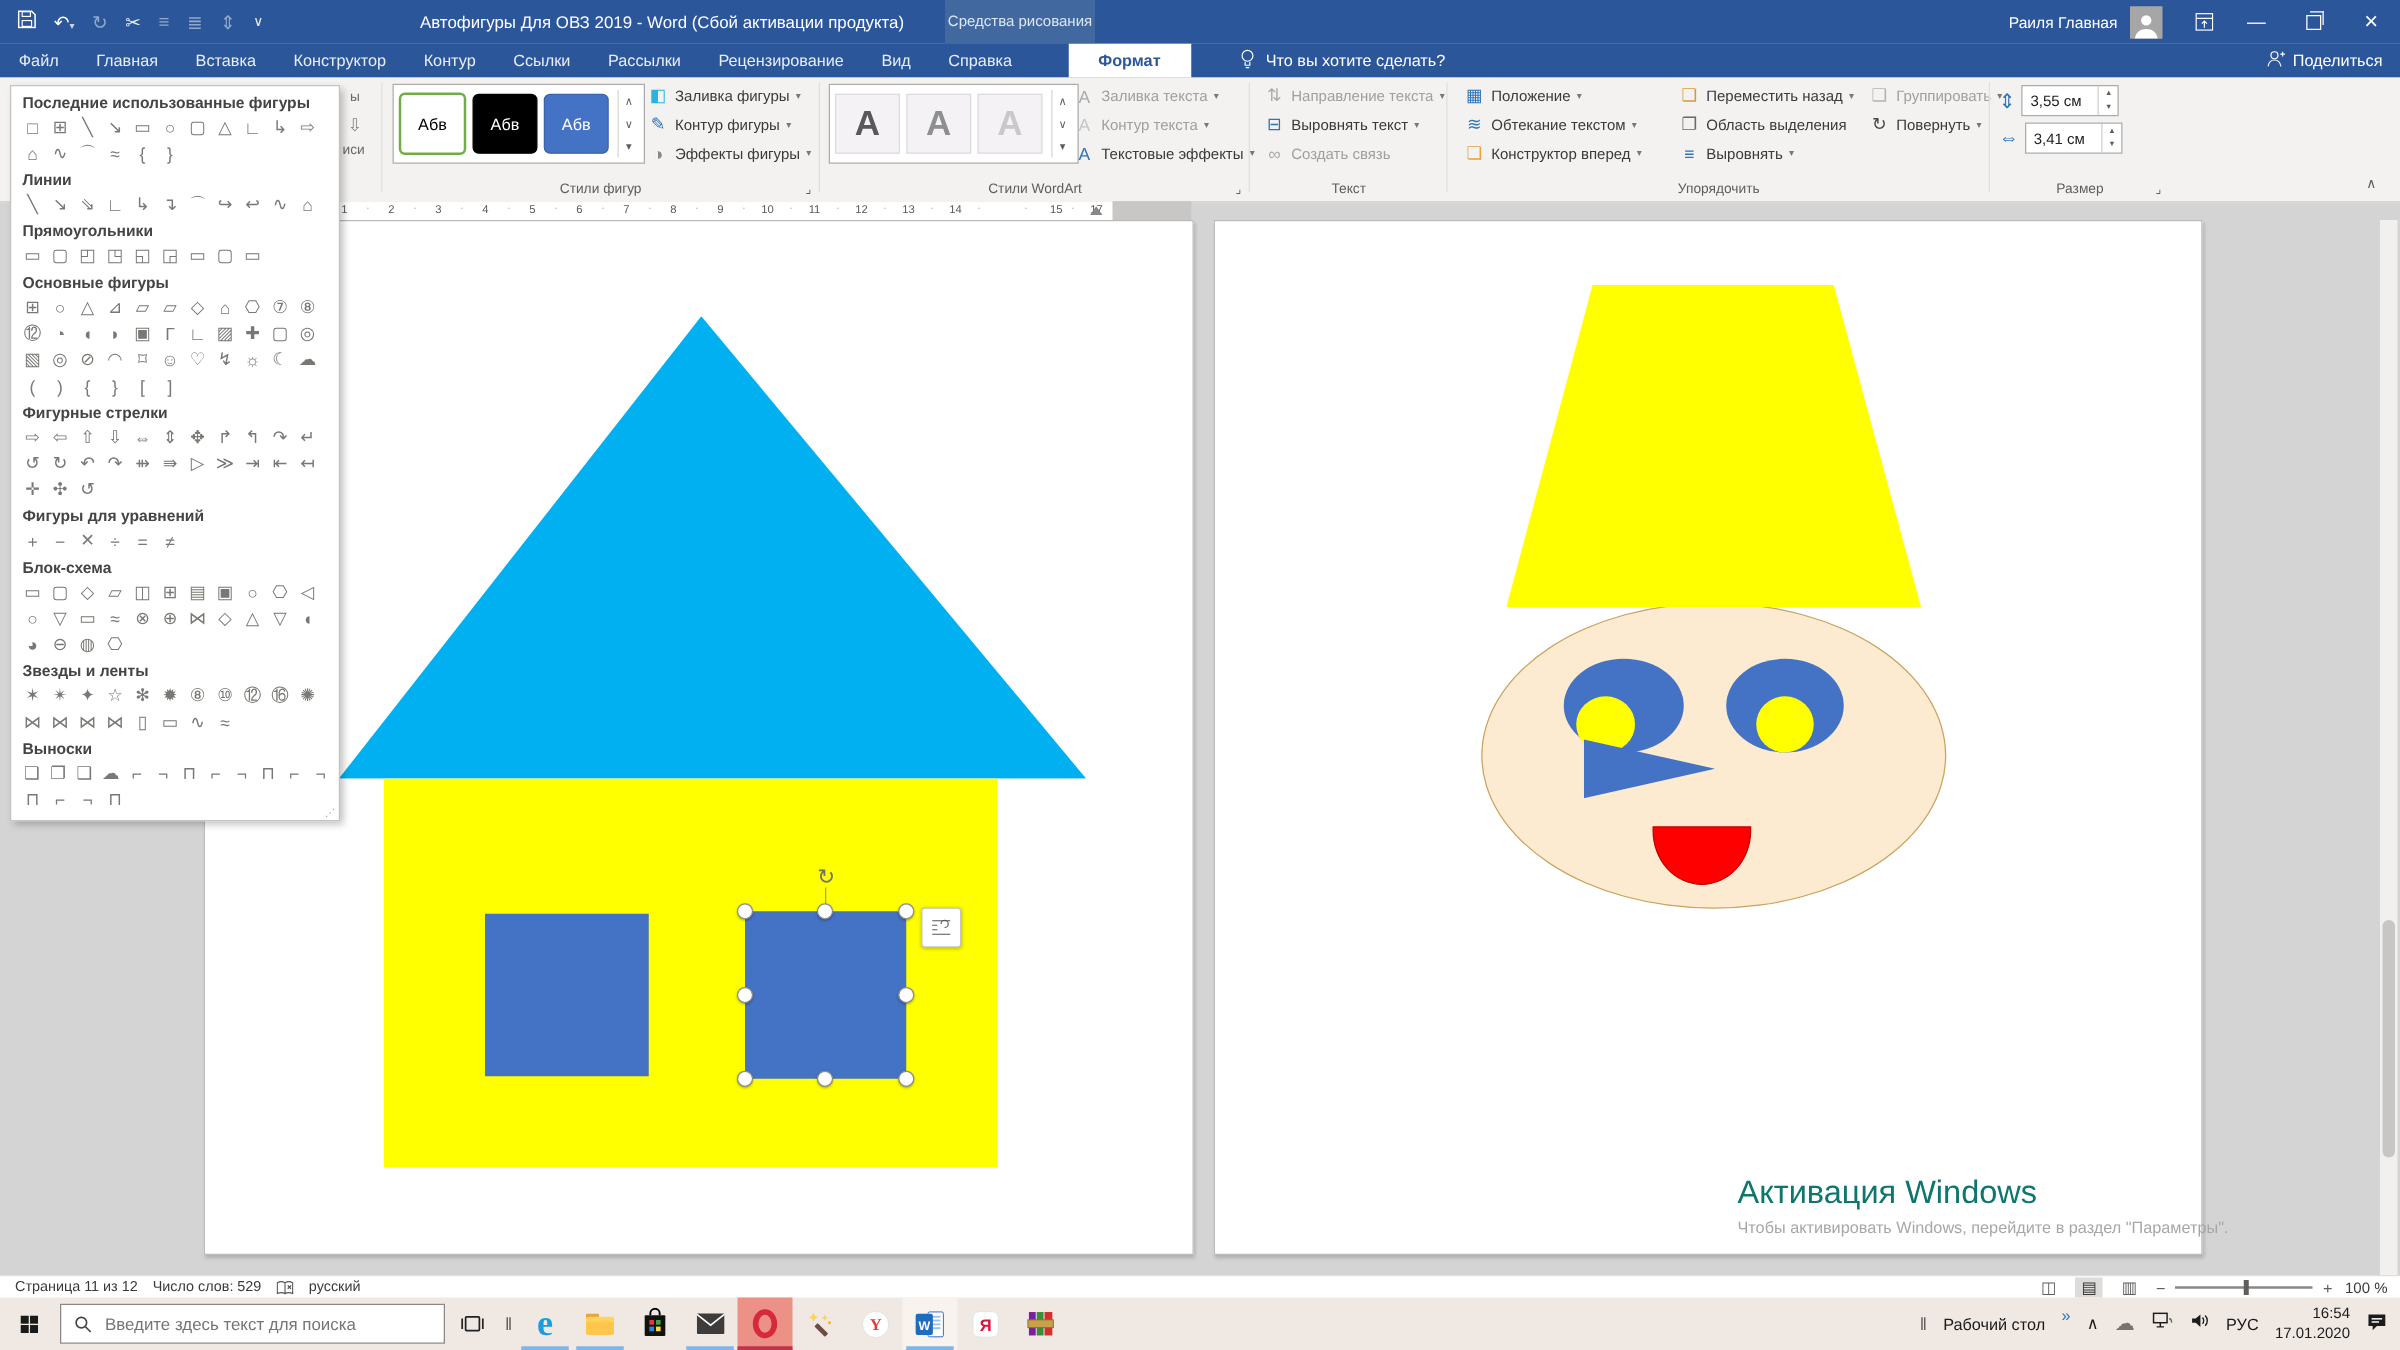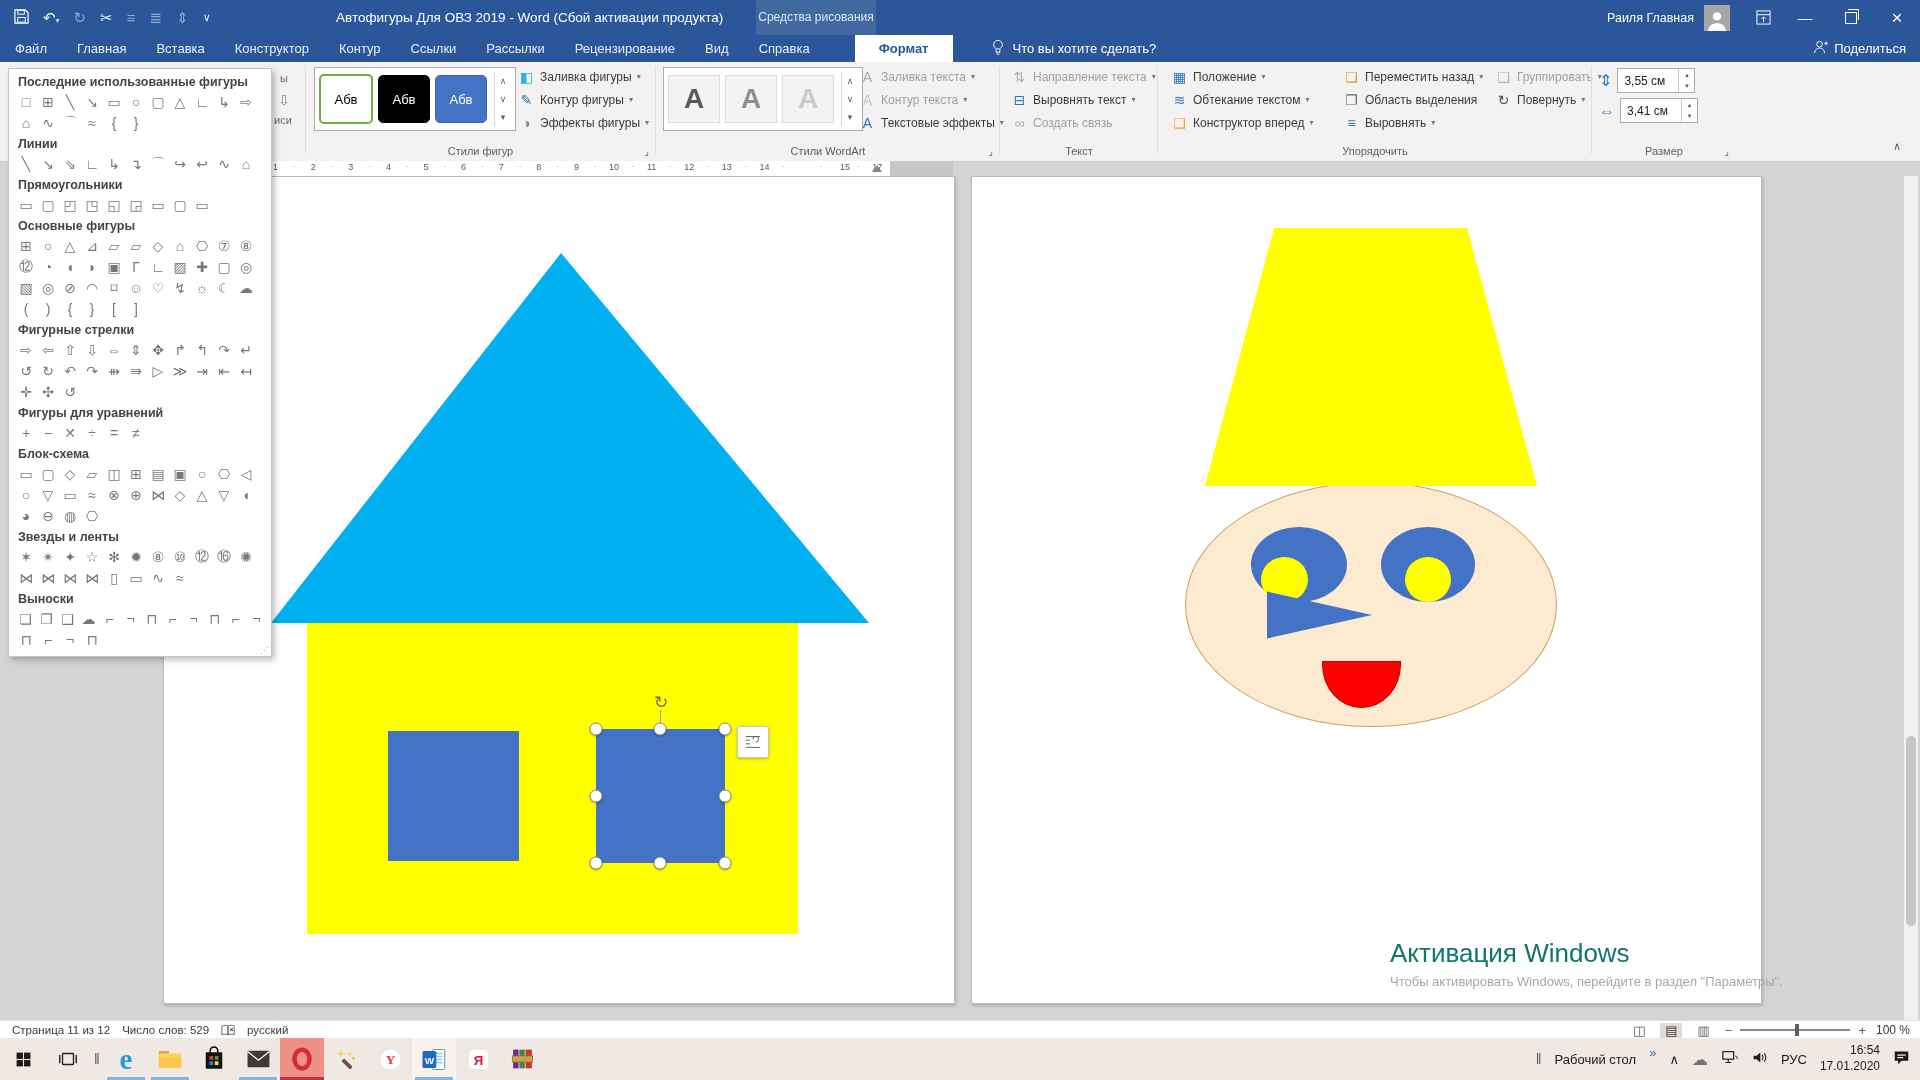--- a/index.html
+++ b/index.html
@@ -706,20 +706,29 @@
 
   <div class="taskbar">
     <div class="startbtn">
       <svg width="17" height="17" viewBox="0 0 32 32" fill="#1A1A1A">
           <rect x="3" y="3" width="12" height="12"></rect>
           <rect x="17" y="3" width="12" height="12"></rect>
           <rect x="3" y="17" width="12" height="12"></rect>
           <rect x="17" y="17" width="12" height="12"></rect>
         </svg>
     </div>
+    <div class="searchbox">
+      <span class="mag">
+          <svg width="15" height="15" viewBox="0 0 16 16" fill="none" stroke="#444" stroke-width="1.4">
+            <circle cx="6.5" cy="6.5" r="4.5"></circle>
+            <path d="M10 10l4.5 4.5"></path>
+          </svg>
+        </span>
+      <input readonly="" placeholder="Введите здесь текст для поиска" style="">
+    </div>
     <div id="taskapps" style="display:flex;align-items:center;">
         <div class="tkcell">
           <svg width="22" height="22" viewBox="0 0 32 32" fill="none" stroke="#222" stroke-width="2">
             <rect x="8" y="8" width="16" height="16" rx="1"></rect>
             <path d="M4 10v12M28 10v12"></path>
           </svg>
         </div>
         <span class="tkdivider">‖</span>
         <div class="tkcell">
           <span style="color:#1C9CE0;font-weight:bold;font-size:29px;font-family:'Liberation Serif',serif;line-height:1">e</span>

